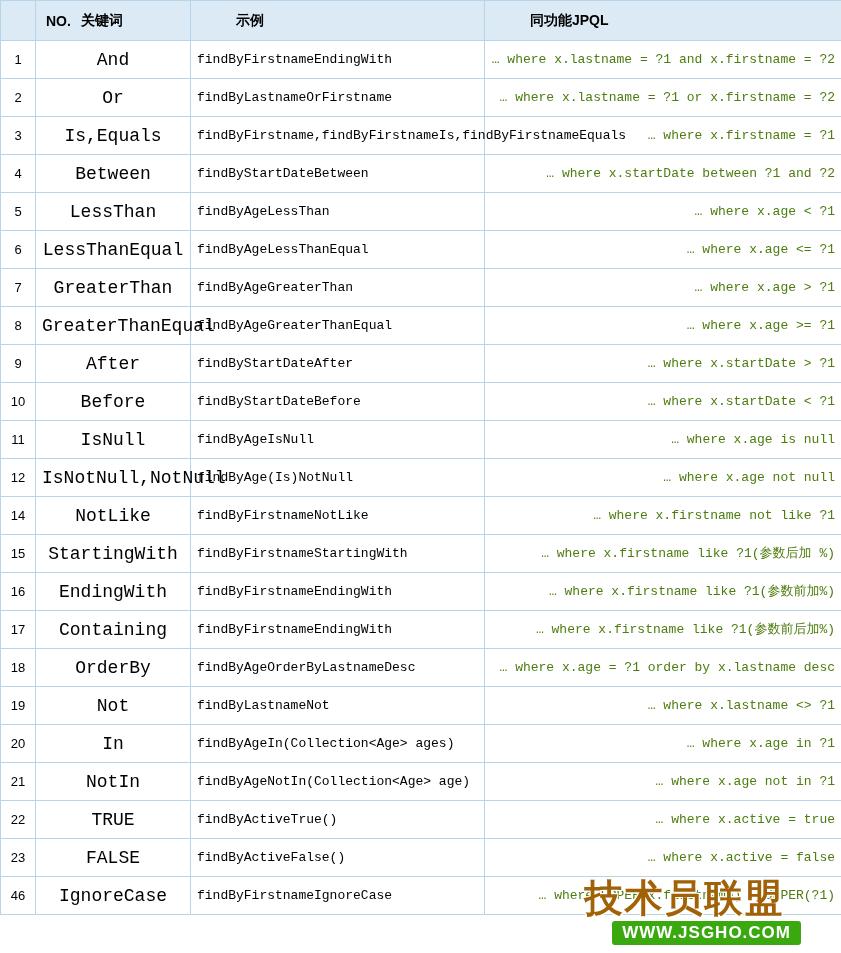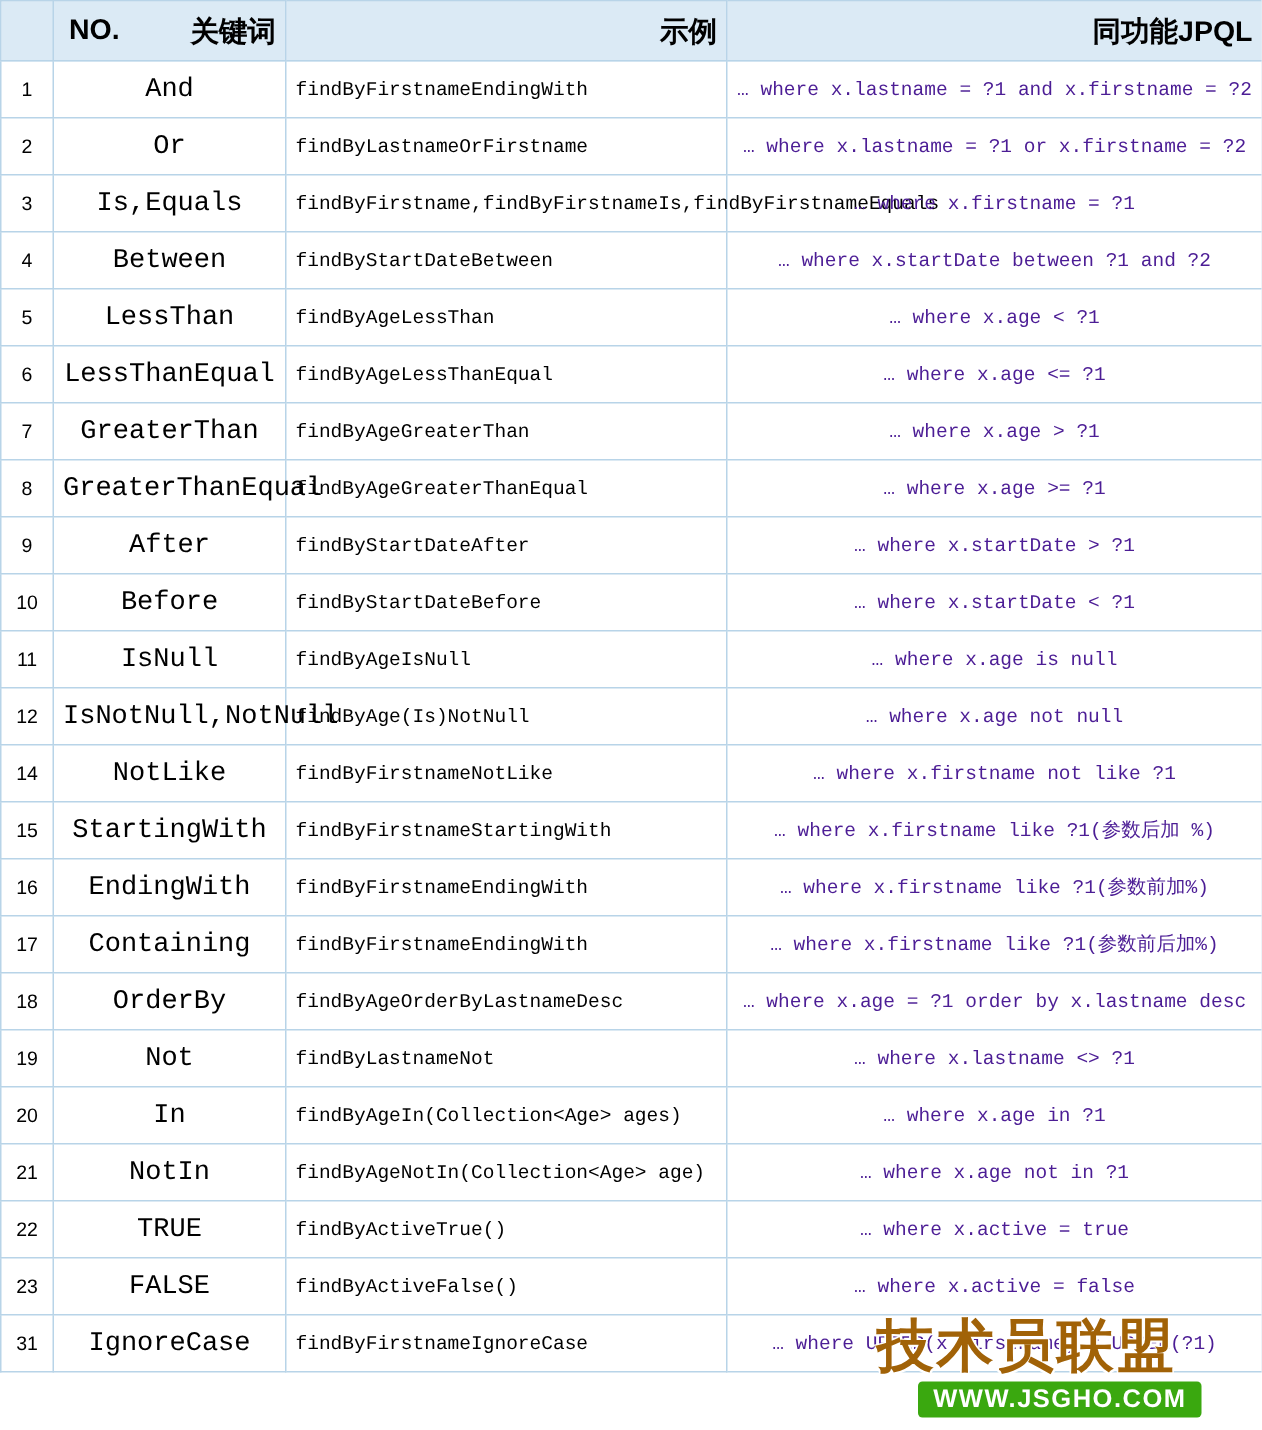--- a/index.html
+++ b/index.html
@@ -23,22 +23,22 @@
   table.keyword-table td {
     border: 1px solid #b8d4e8;
     padding: 4px 6px;
     vertical-align: middle;
     box-sizing: border-box;
   }
   table.keyword-table thead th {
     background: #dbeaf5;
     color: #000000;
     font-weight: bold;
-    font-size: 19px;
-    text-align: right;
+    font-size: 14px;
+    text-align: left;
     height: 40px;
     font-family: "Liberation Sans", sans-serif;
     padding-left: 45px;
   }
   col.c-no    { width: 35px; }
   col.c-kw    { width: 155px; }
   col.c-ex    { width: 294px; }
   col.c-jpql  { width: 357px; }
 
   td.cell-no {
@@ -55,24 +55,24 @@
   }
   td.cell-ex {
     text-align: left;
     font-size: 13px;
     font-family: "Liberation Mono", monospace;
     color: #000;
     padding-left: 6px;
     line-height: 1.35;
   }
   td.cell-jpql {
-    text-align: center;
+    text-align: right;
     font-size: 13px;
     font-family: "Liberation Mono", monospace;
-    color: #4c1d95;
+    color: #4d7c0f;
     padding-left: 6px;
     line-height: 1.35;
   }
   tr.row { height: 38px; }
 
   
   .watermark {
     position: absolute;
     right: 40px;
     bottom: 8px;
@@ -248,21 +248,21 @@
         <td class="cell-ex">findByActiveTrue()</td>
         <td class="cell-jpql">… where x.active = true</td>
       </tr>
     <tr class="row">
         <td class="cell-no">23</td>
         <td class="cell-kw">FALSE</td>
         <td class="cell-ex">findByActiveFalse()</td>
         <td class="cell-jpql">… where x.active = false</td>
       </tr>
     <tr class="row">
-        <td class="cell-no">31</td>
+        <td class="cell-no">46</td>
         <td class="cell-kw">IgnoreCase</td>
         <td class="cell-ex">findByFirstnameIgnoreCase</td>
         <td class="cell-jpql">… where UPPER(x.firstname) = UPPER(?1)</td>
       </tr>
   </tbody>
 </table>
 
 <div class="watermark">
   <div class="wm-main">技术员联盟</div>
   <div class="wm-url">WWW.JSGHO.COM</div>

